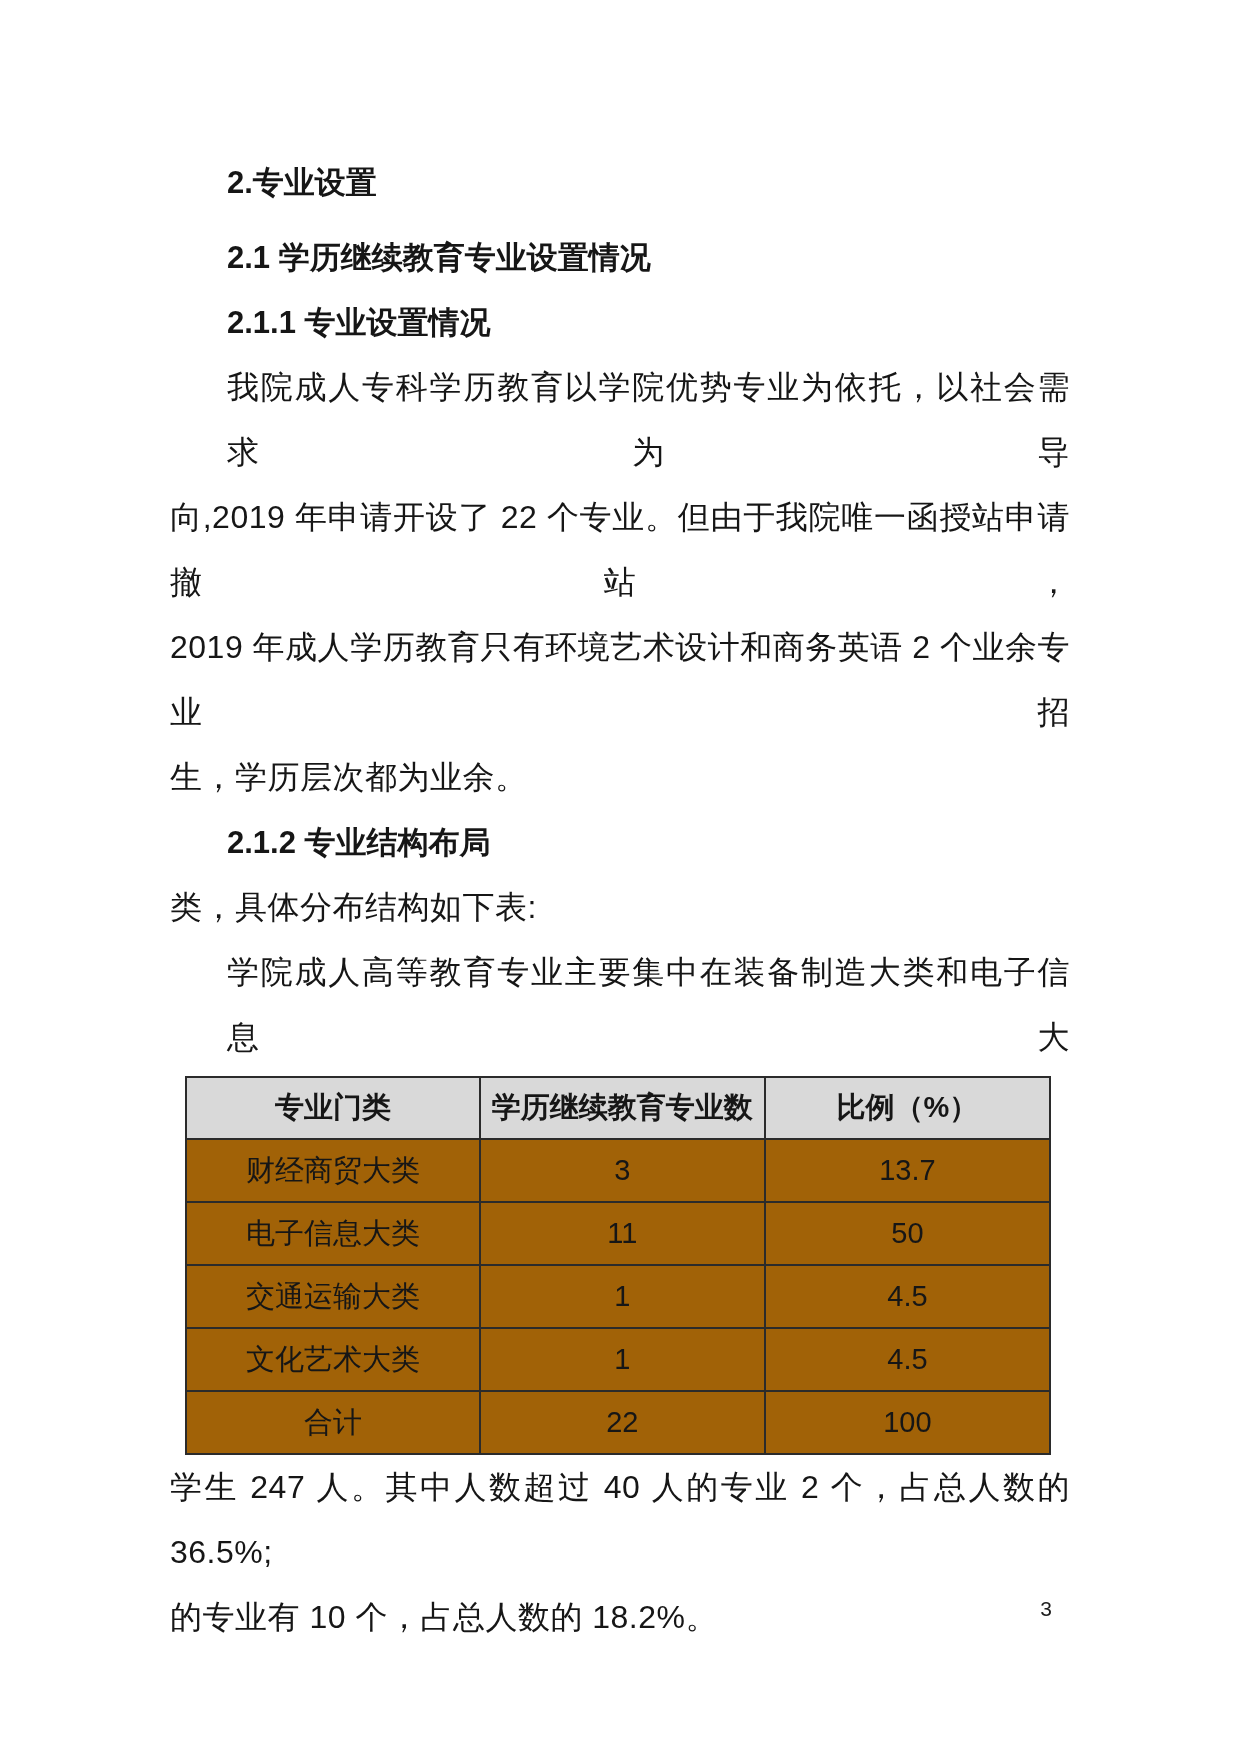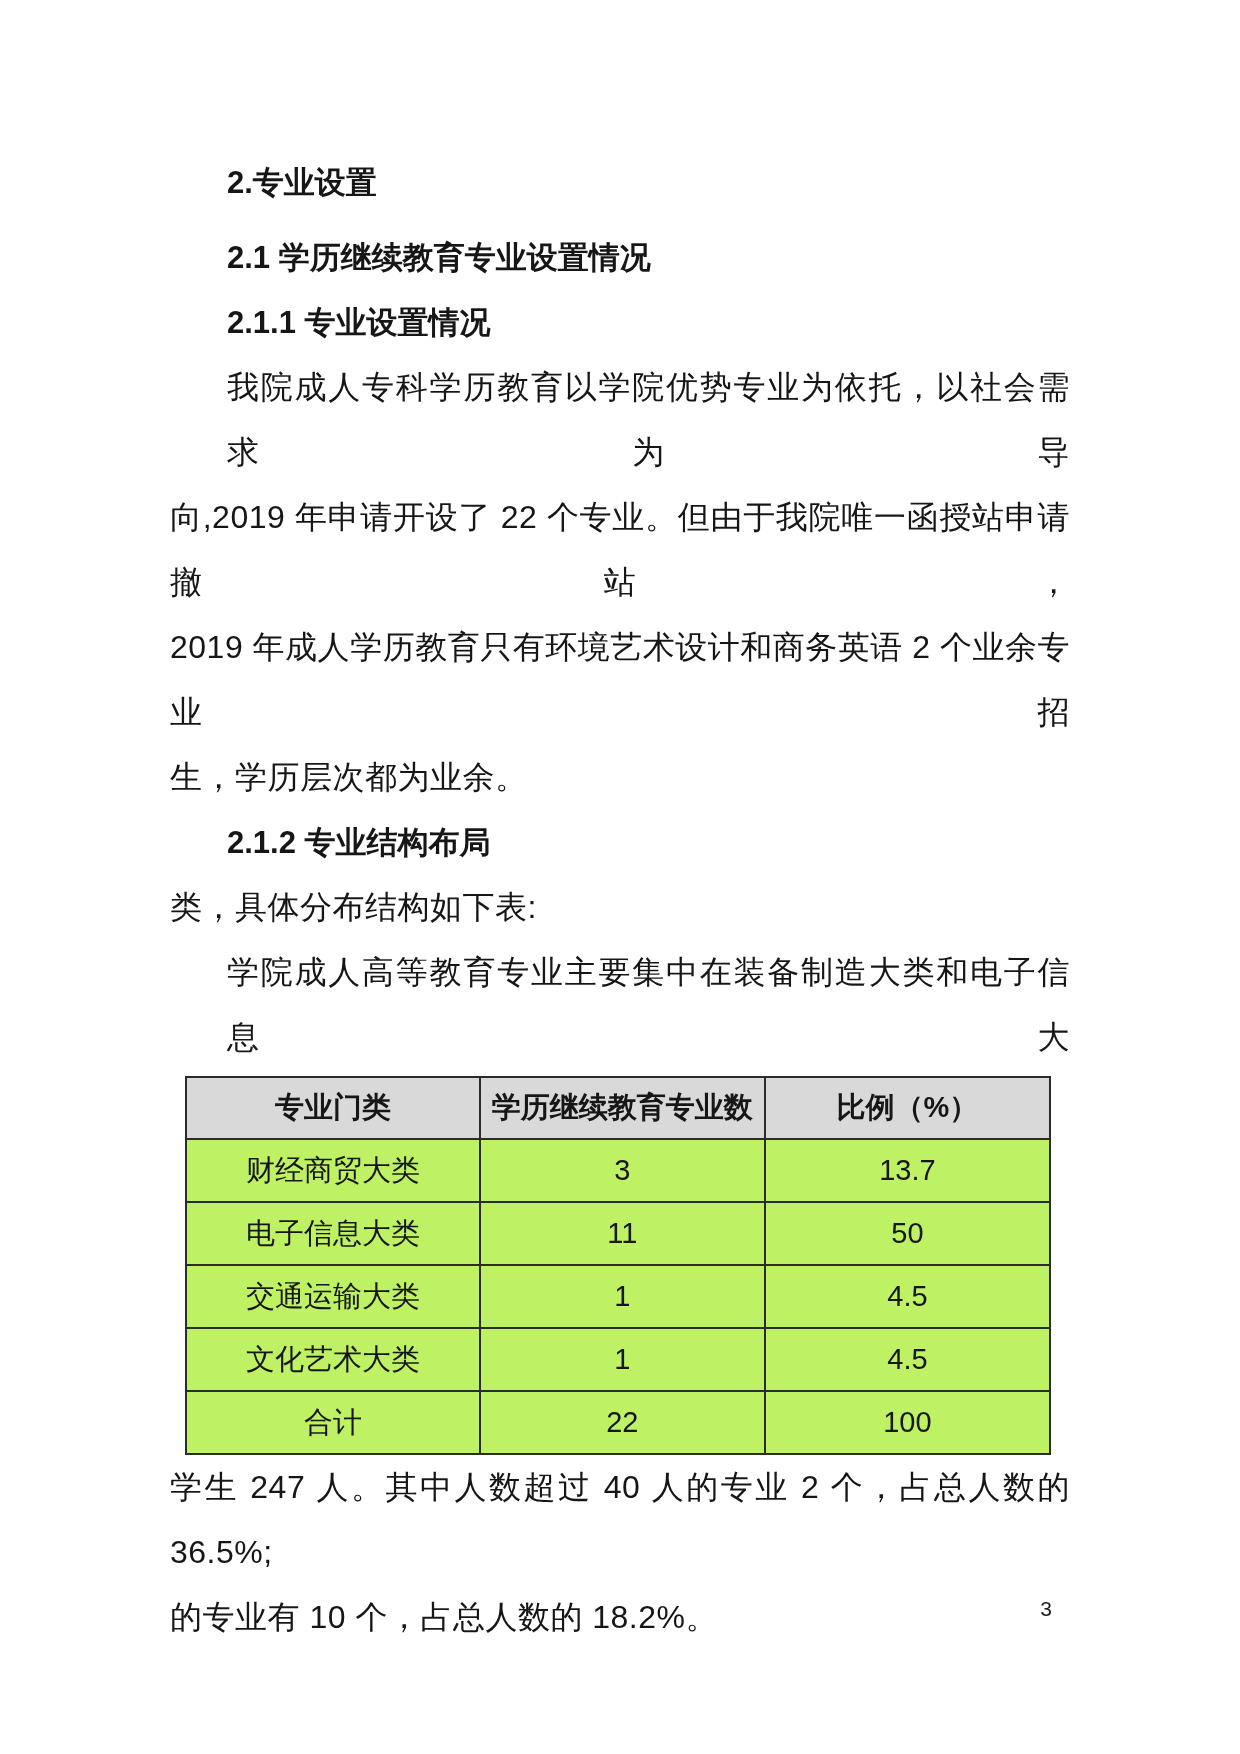--- a/index.html
+++ b/index.html
@@ -55,21 +55,21 @@
     padding: 0;
   }
   table.majors th {
     background: #d9d9d9; 
     height: 60px;
     font-weight: bold;
   }
   table.majors td {
     height: 61px;
     font-weight: normal;
-    background: #bef264;
+    background: #a16207;
   }
   .after-table { margin-top: 10px; }
   .page-number {
     position: absolute;
     left: 1030px;
     top: 1597px;
     width: 32px;
     text-align: center;
     font-size: 21px;
     color: #1c1c1c;

